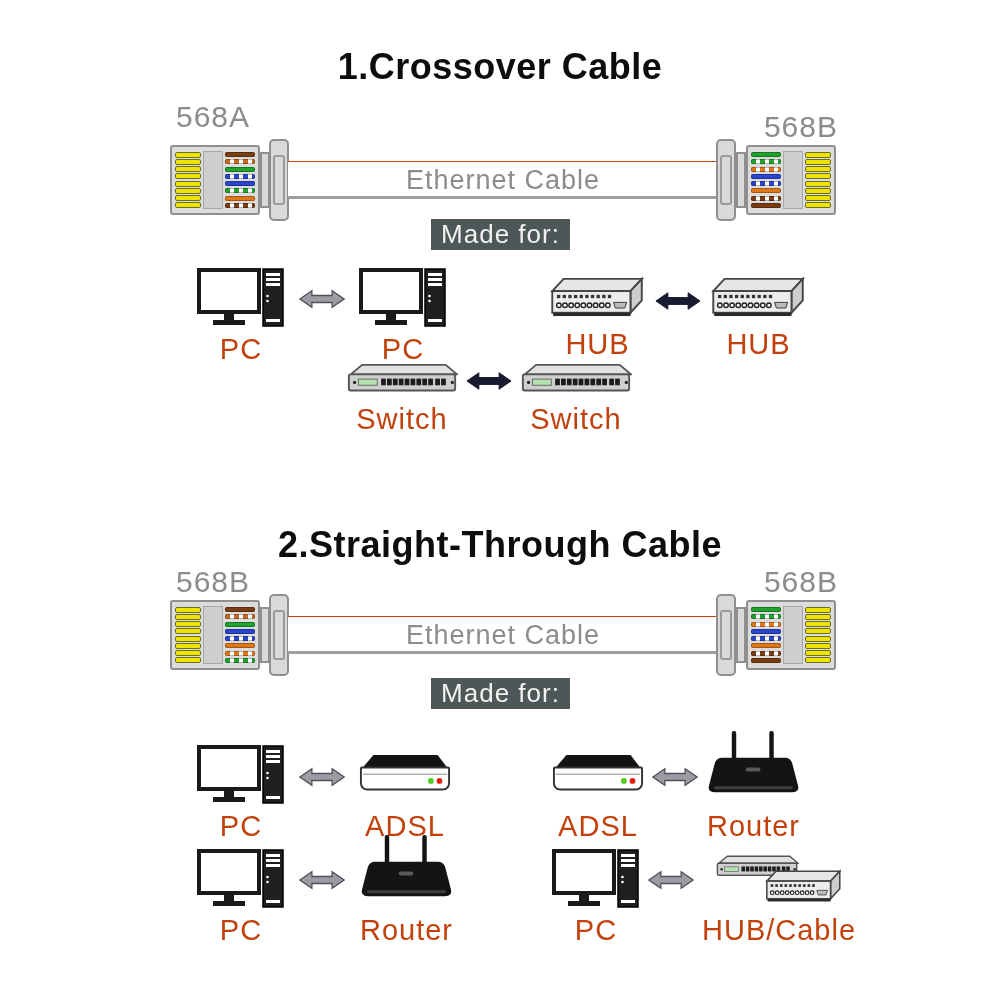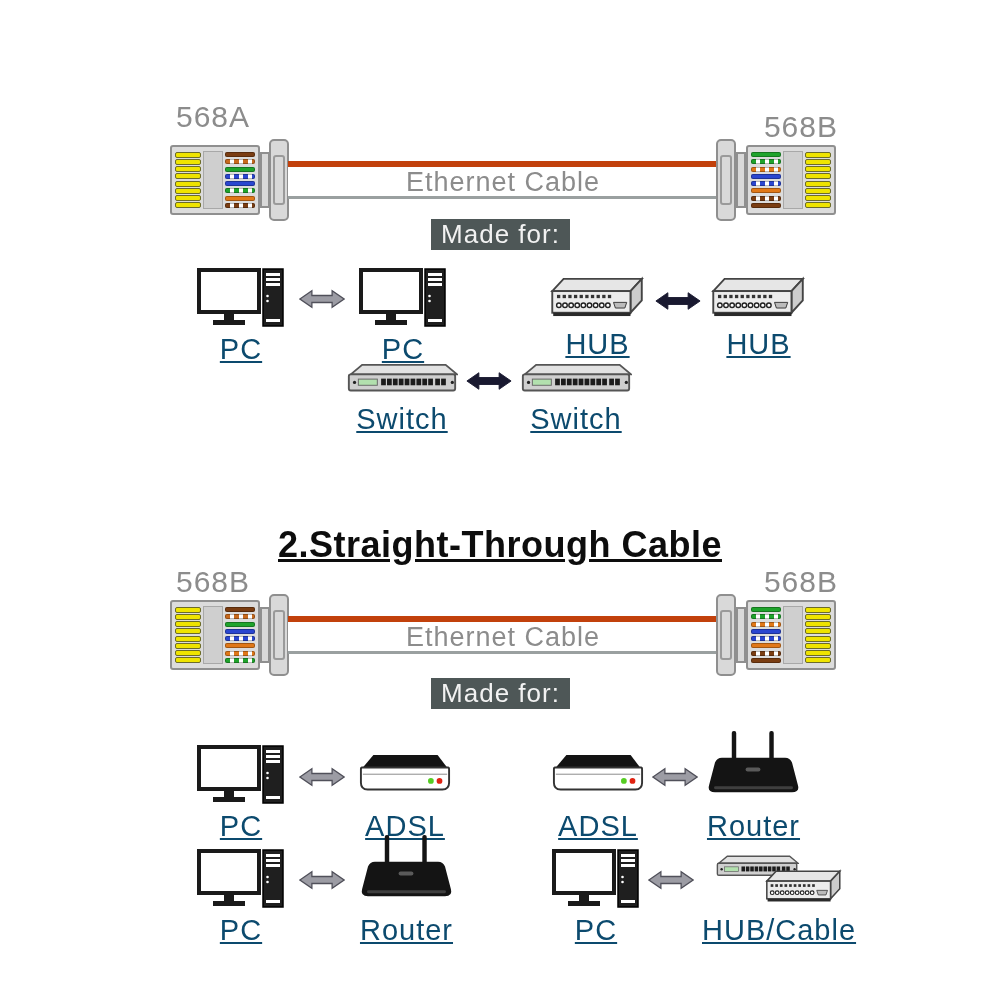--- a/index.html
+++ b/index.html
@@ -1,42 +1,42 @@
 <!DOCTYPE html>
 <html><head>
 <meta charset="utf-8">
 <style>
   html,body{margin:0;padding:0;background:#fff;}
   .canvas{position:relative;width:1000px;height:1000px;background:#ffffff;overflow:hidden;
           font-family:"Liberation Sans","DejaVu Sans",sans-serif;}
   .title{position:absolute;left:0;width:1000px;text-align:center;font-size:36px;font-weight:bold;
          color:#0d0d0d;letter-spacing:0.5px;}
   .conn-label{position:absolute;font-size:30px;color:#8c8c8c;letter-spacing:1px;}
-  .band{position:absolute;height:38px;background:#fff;border-top:6px solid #c2410c;border-bottom:3px solid #9aa0a0;
-        box-sizing:border-box;display:flex;align-items:flex-start;justify-content:center;}
+  .band{position:absolute;height:38px;background:#fff;border-top:1px solid #c2410c;border-bottom:3px solid #9aa0a0;
+        box-sizing:border-box;display:flex;align-items:flex-end;justify-content:center;}
   .band span{font-size:27px;color:#8c8c8c;letter-spacing:1px;}
   .madefor{position:absolute;width:139px;height:31px;background:#4e5757;color:#f2f2f2;font-size:26px;
            display:flex;align-items:center;justify-content:center;letter-spacing:1px;}
   
   .rj-body{position:absolute;width:90px;height:70px;background:#dcdcdc;border:2px solid #8f8f8f;border-radius:3px;
            box-sizing:border-box;display:flex;align-items:stretch;padding:4px 3px;gap:2px;}
   .rj-body.flip{flex-direction:row-reverse;}
   .rj-pins{flex:0 0 26px;display:flex;flex-direction:column;justify-content:space-between;padding:1px 0;}
   .pin{height:4px;background:#efe400;border:1px solid #6b6b2a;border-radius:2px;}
   .rj-div{flex:0 0 18px;background:#cfcfcf;border:1px solid #a8a8a8;}
   .rj-wires{flex:1 1 auto;display:flex;flex-direction:column;justify-content:space-between;padding:1px 0;}
   .wire{height:5px;border-radius:2px;box-shadow:inset 0 0 0 1px rgba(0,0,0,0.28);}
   .rj-step{position:absolute;width:10px;height:56px;background:#d9d9d9;border:2px solid #8f8f8f;box-sizing:border-box;}
   .rj-boot{position:absolute;width:20px;height:82px;background:#d9d9d9;border:2px solid #8f8f8f;border-radius:5px;
            box-sizing:border-box;display:flex;align-items:center;justify-content:center;}
   .rj-slot{width:8px;height:46px;border:2px solid #9a9a9a;border-radius:3px;background:#d9d9d9;}
   
   .pair{position:absolute;display:flex;align-items:flex-end;}
   .device{display:flex;flex-direction:column;align-items:center;}
-  .dlabel{height:38px;display:flex;align-items:center;font-size:29px;color:#0c4a6e;letter-spacing:1px;white-space:nowrap;text-decoration:underline;}
+  .dlabel{height:38px;display:flex;align-items:center;font-size:29px;color:#c2410c;letter-spacing:1px;white-space:nowrap;}
   .icon{display:block;}
   .arrow-gray{fill:#9c9ca4;stroke:#50505a;stroke-width:1.4px;}
   .arrow-dark{fill:#191930;stroke:#191930;stroke-width:1px;}
   .defs{position:absolute;width:0;height:0;overflow:hidden;}
 </style>
 </head>
 <body>
 
 <div class="canvas">
 
@@ -121,20 +121,21 @@
       <symbol id="ic-combo" viewBox="0 0 140 64">
         <use href="#ic-switch" x="0" y="2" width="92" height="31"></use>
         <use href="#ic-hub" x="55" y="18" width="84" height="44"></use>
       </symbol>
       <symbol id="ic-arrow" viewBox="0 0 50 24">
         <polygon points="1,12 14,3 14,8.2 36,8.2 36,3 49,12 36,21 36,15.8 14,15.8 14,21"></polygon>
       </symbol>
     </defs>
   </svg>
 
+  <h1 class="title" style="top:22px;">1.Crossover Cable</h1>
 
   <div class="conn-label" style="left:176px;top:100px;">568A</div>
   <div class="conn-label" style="left:730px;top:110px;width:108px;text-align:right;">568B</div>
 
   <div class="rj-body" style="left:170px;top:145px;">
     <div class="rj-pins">
         <div class="pin"></div>
         <div class="pin"></div>
         <div class="pin"></div>
         <div class="pin"></div>
@@ -241,21 +242,21 @@
         <use href="#ic-arrow"></use>
       </svg>
     <div class="device">
       <svg class="icon" style="width:112px;height:38px;">
           <use href="#ic-switch"></use>
         </svg>
       <div class="dlabel">Switch</div>
     </div>
   </div>
 
-  <h1 class="title" style="top:500px;text-decoration:underline;">2.Straight-Through Cable</h1>
+  <h1 class="title" style="top:500px;">2.Straight-Through Cable</h1>
 
   <div class="conn-label" style="left:176px;top:565px;">568B</div>
   <div class="conn-label" style="left:730px;top:565px;width:108px;text-align:right;">568B</div>
 
   <div class="rj-body" style="left:170px;top:600px;">
     <div class="rj-pins">
         <div class="pin"></div>
         <div class="pin"></div>
         <div class="pin"></div>
         <div class="pin"></div>

